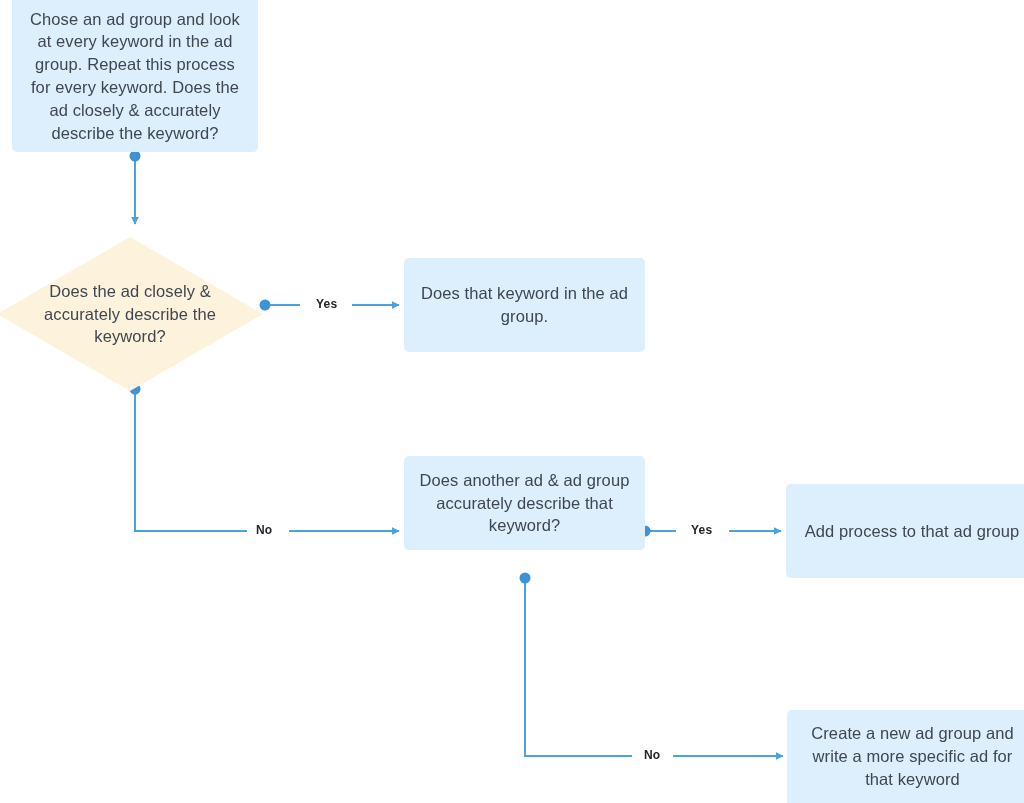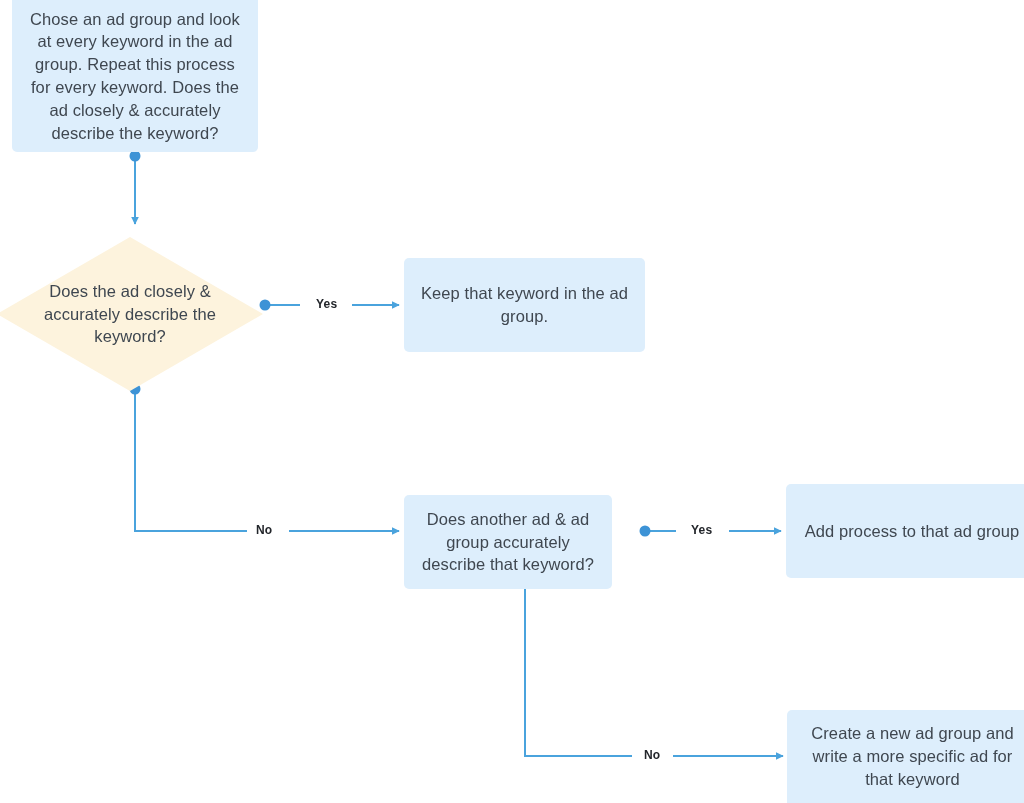--- a/index.html
+++ b/index.html
@@ -123,24 +123,24 @@
   <div class="diamond-wrap" style="left:-4px; top:236px; width:268px; height:156px;">
     <svg class="diamond-shape" viewBox="0 0 268 156" preserveAspectRatio="none" xmlns="http://www.w3.org/2000/svg">
       <polygon points="134,1 267,78 134,155 1,78" fill="#fdf3dd"></polygon>
     </svg>
     <div class="diamond-label">
       <span style="display:block; width:190px;text-align:center;">Does the ad closely &amp; accurately describe the keyword?</span>
     </div>
   </div>
 
   <div class="node node-rect" style="left:404px; top:258px; width:241px; height:94px;">
-    <span class="node-text">Keep that keyword in the ad group.</span>
+    <span class="node-text">Does that keyword in the ad group.</span>
   </div>
 
-  <div class="node node-rect" style="left:404px; top:495px; width:208px; height:94px;">
+  <div class="node node-rect" style="left:404px; top:456px; width:241px; height:94px;">
     <span class="node-text">Does another ad &amp; ad group accurately describe that keyword?</span>
   </div>
 
   <div class="node node-rect" style="left:786px; top:484px; width:252px; height:94px; border-radius:5px 0 0 5px;">
     <span class="node-text">Add process to that ad group</span>
   </div>
 
   <div class="node node-rect" style="left:787px; top:710px; width:251px; height:93px; border-radius:5px 0 0 0;">
     <span class="node-text">Create a new ad group and write a more specific ad for that keyword</span>
   </div>

